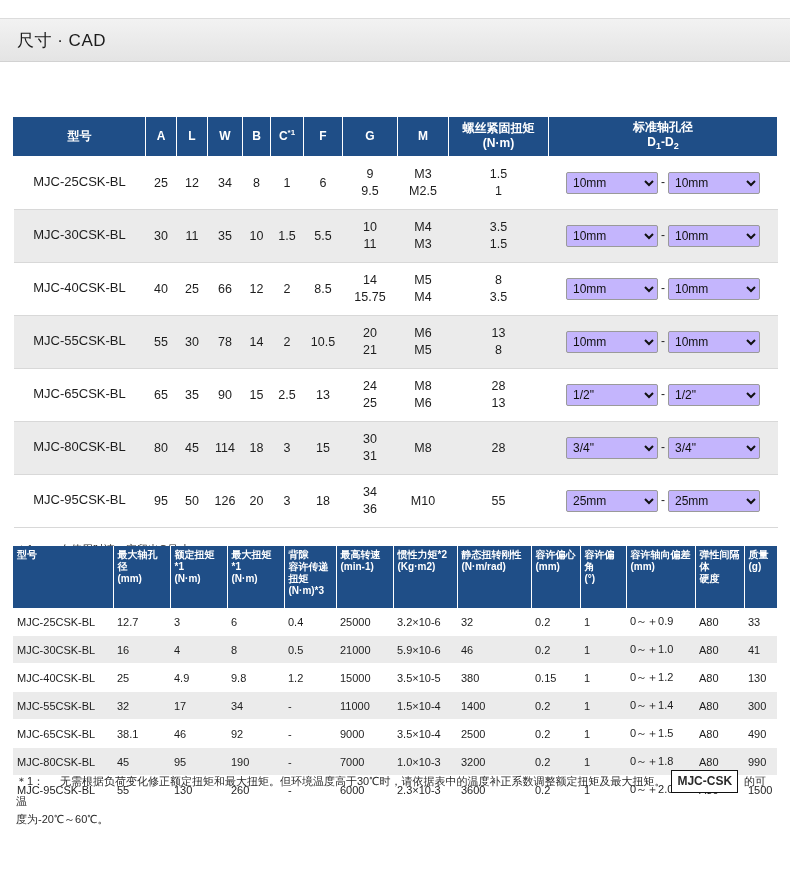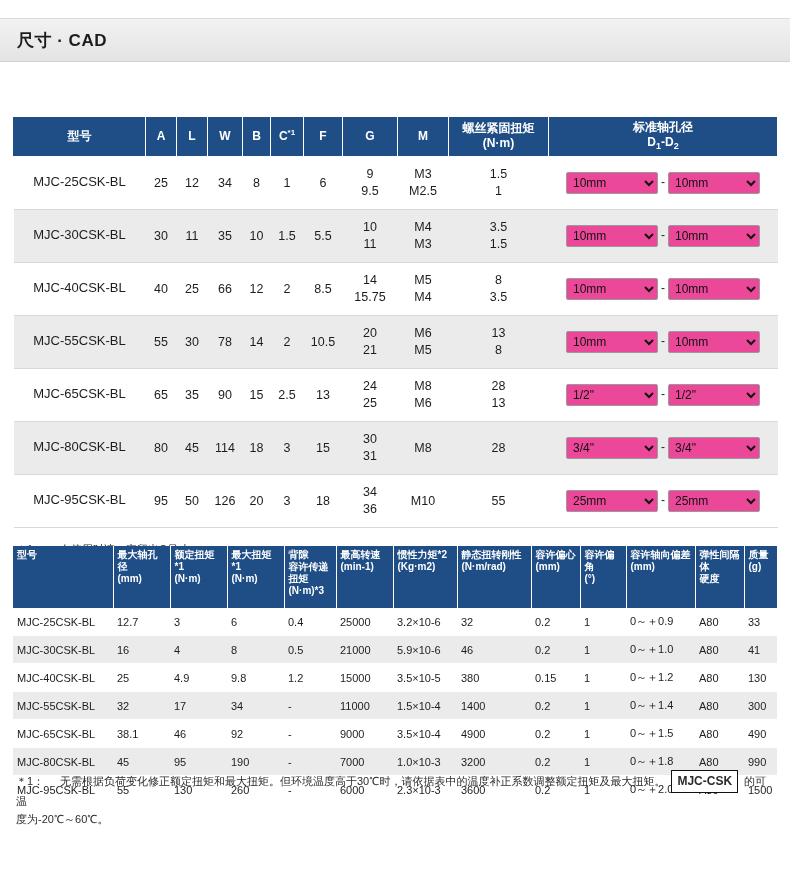--- a/index.html
+++ b/index.html
@@ -30,21 +30,21 @@
     height: 44px;
     background: linear-gradient(to bottom, #f2f2f2 0%, #ebebeb 50%, #e4e4e4 100%);
     border-top: 1px solid #dcdcdc;
     border-bottom: 1px solid #d2d2d2;
     box-sizing: border-box;
     display: flex;
     align-items: center;
   }
   .banner-title {
     font-size: 17px;
-    font-weight: bold;
+    font-weight: normal;
     color: #1b1b1b;
     padding-left: 17px;
     letter-spacing: 0.5px;
   }
 
   
   .main-table-wrap {
     position: absolute;
     left: 13px;
     top: 116px;
@@ -107,21 +107,21 @@
     justify-content: center;
     gap: 2px;
   }
   .sel-group select {
     font-family: "Liberation Sans", sans-serif;
     font-size: 12px;
     width: 92px;
     height: 22px;
     padding: 1px 2px;
     border: 1px solid #9a9a9a;
-    background: #ec4899;
+    background: #c4b5fd;
     color: #111;
     border-radius: 2px;
   }
   .dash {
     font-size: 12px;
     color: #222;
     padding: 0 1px;
   }
 
   
@@ -571,21 +571,21 @@
           <td>300</td>
         </tr>
         <tr>
           <td>MJC-65CSK-BL</td>
           <td>38.1</td>
           <td>46</td>
           <td>92</td>
           <td>-</td>
           <td>9000</td>
           <td>3.5×10-4</td>
-          <td>4900</td>
+          <td>2500</td>
           <td>0.2</td>
           <td>1</td>
           <td>0～＋1.5</td>
           <td>A80</td>
           <td>490</td>
         </tr>
         <tr class="alt">
           <td>MJC-80CSK-BL</td>
           <td>45</td>
           <td>95</td>

